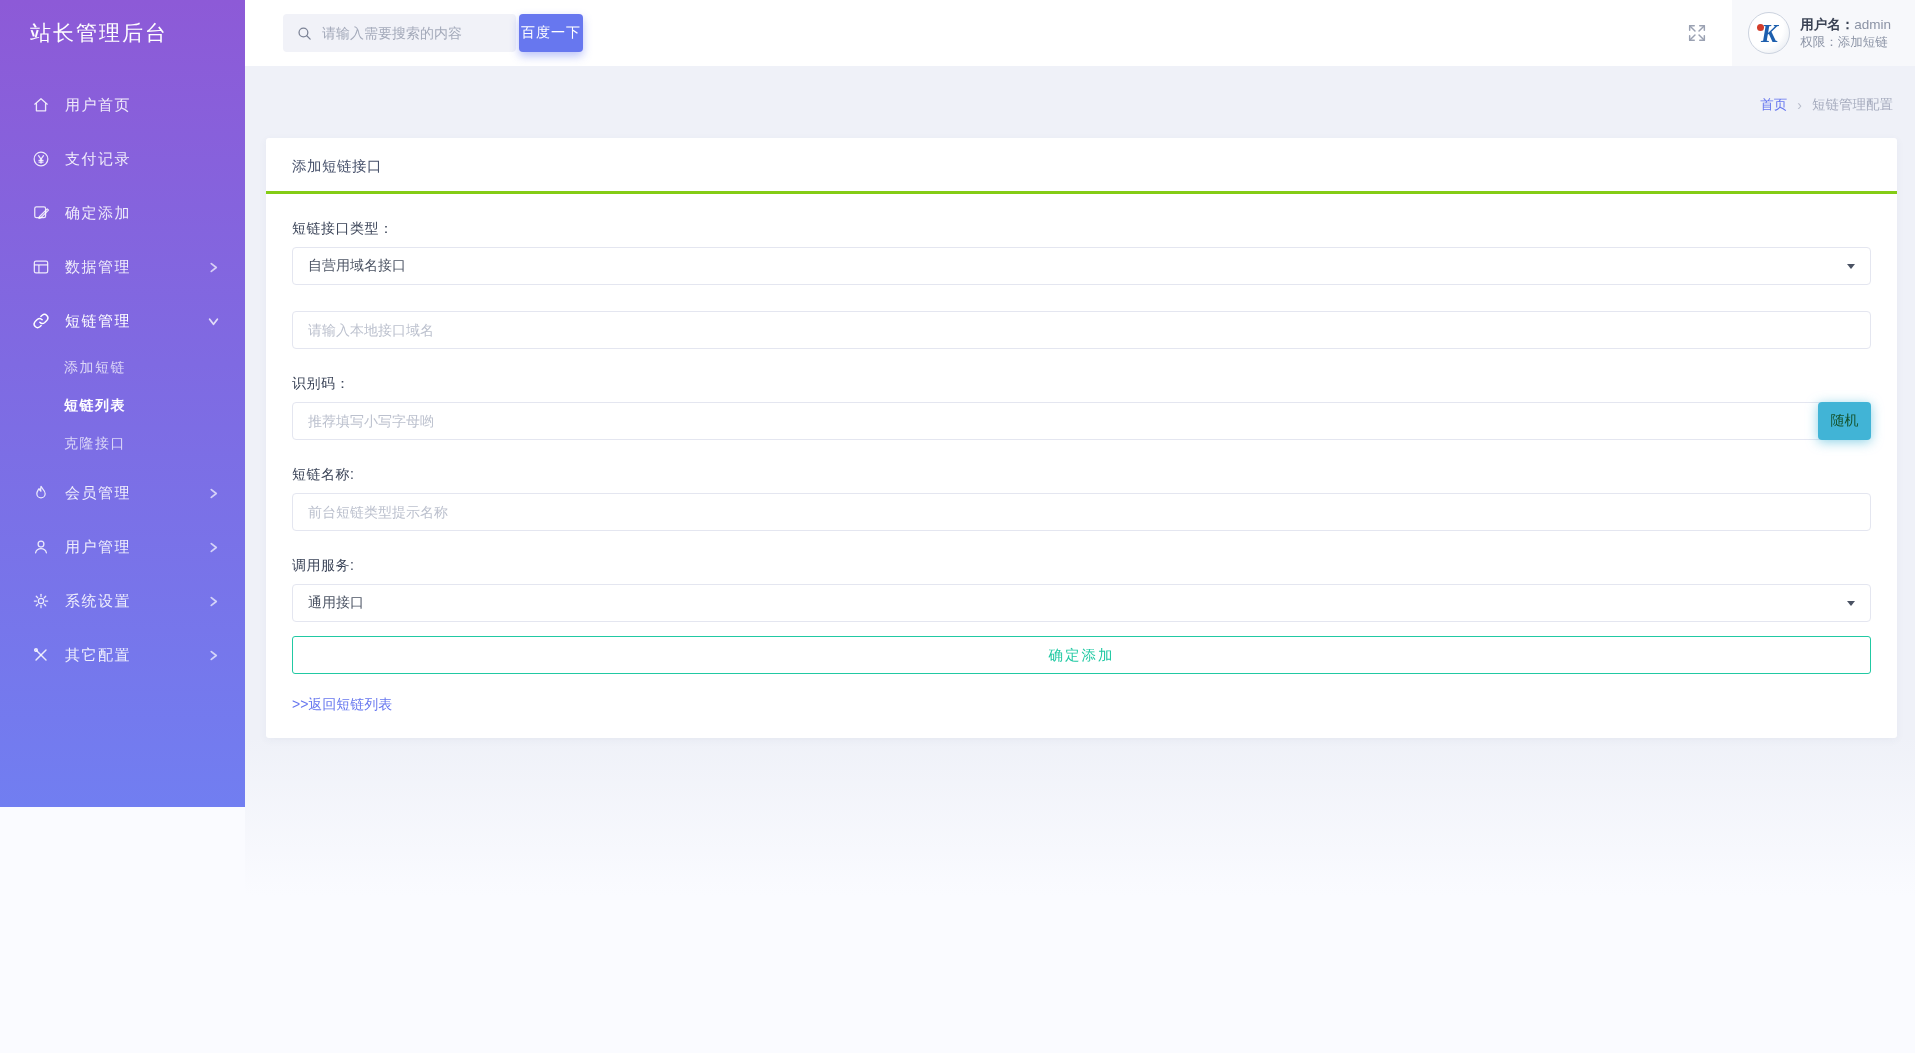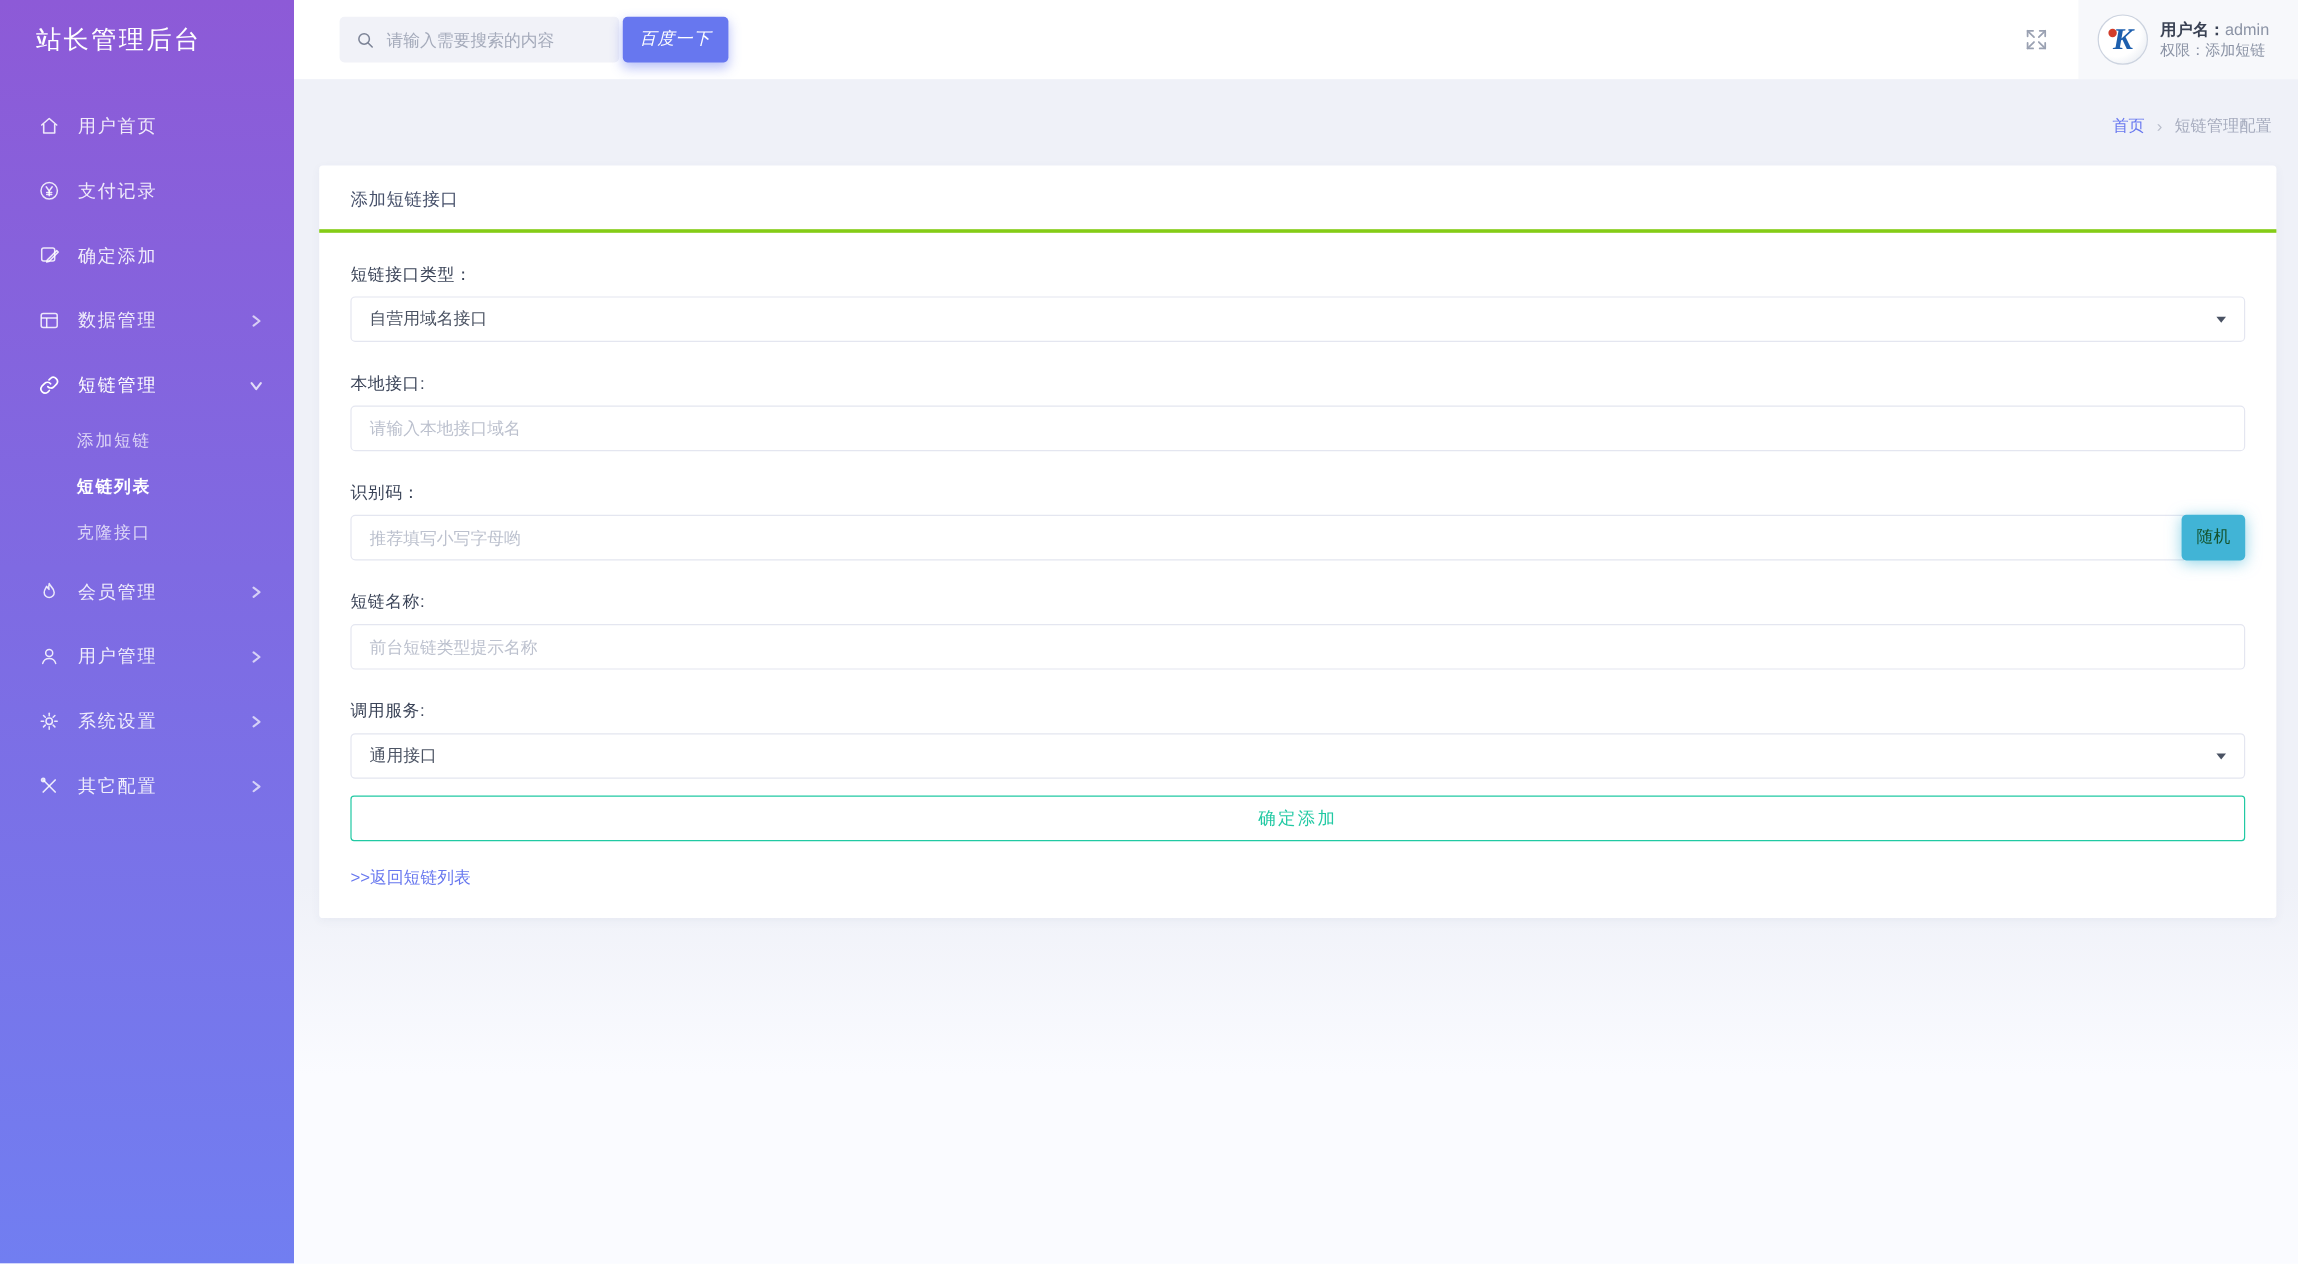--- a/index.html
+++ b/index.html
@@ -5,21 +5,21 @@
   * { margin:0; padding:0; box-sizing:border-box; }
   html,body { width:1915px; height:1053px; }
   body {
     font-family:"Liberation Sans","DejaVu Sans",sans-serif;
     background:#fafbff; overflow:hidden; color:#4b5363;
   }
   .layout { display:flex; width:1915px; height:1053px; }
 
   
   .sidebar {
-    width:245px; height:1053px; flex-shrink:0;
+    width:245px; height:807px; flex-shrink:0;
     background:linear-gradient(180deg,#8d5ad7 0%,#7f6ae2 45%,#717ef1 100%);
     overflow:hidden;
   }
   .sidebar-title {
     height:66px; display:flex; align-items:center; padding-left:30px;
     color:#fff; font-size:21px; letter-spacing:2px; font-weight:400;
   }
   .menu { padding-top:12px; }
   .menu-item {
     height:54px; display:flex; align-items:center;
@@ -50,26 +50,25 @@
     background:#f1f2f8; border-radius:4px; padding:0 8px 0 13px;
   }
   .search-box svg { flex-shrink:0; margin-right:9px; }
   .search-box input {
     border:none; background:transparent; outline:none;
     font-size:14px; color:#4a5263; width:100%;
     font-family:"Liberation Sans","DejaVu Sans",sans-serif;
   }
   .search-box input::placeholder { color:#a4aaba; }
   .search-btn {
-    height:38px; padding:0 14px; margin-left:3px;
+    height:38px; padding:0 2px; margin-left:3px;
     background:#6777ef; color:#fff; border:none; border-radius:4px;
     font-size:14px; letter-spacing:1px; cursor:pointer;
     box-shadow:0 4px 10px rgba(103,119,239,0.45);
     font-family:"Liberation Sans","DejaVu Sans",sans-serif;
-    font-style:italic;
   }
   .topbar-right { margin-left:auto; display:flex; align-items:center; height:100%; }
   .fullscreen-btn { margin-right:24px; display:flex; cursor:pointer; }
   .user-block {
     height:100%; display:flex; align-items:center;
     background:#f7f8fb; padding:0 24px 0 16px; min-width:178px;
   }
   .avatar {
     width:42px; height:42px; border-radius:50%; flex-shrink:0;
     background:radial-gradient(circle at 35% 35%, #ffffff 55%, #dde3ec);
@@ -360,21 +359,20 @@
 
           <div class="form-group">
             <div class="form-label">短链接口类型：</div>
             <div class="form-control select-control">
               <span>自营用域名接口</span>
               <span class="caret"></span>
             </div>
           </div>
 
           <div class="form-group">
-            <div class="form-label">本地接口:</div>
             <input type="text" class="form-control" placeholder="请输入本地接口域名" style="">
           </div>
 
           <div class="form-group">
             <div class="form-label">识别码：</div>
             <div class="code-row">
               <input type="text" class="form-control" placeholder="推荐填写小写字母哟" style="">
               <button class="random-btn">随机</button>
             </div>
           </div>

